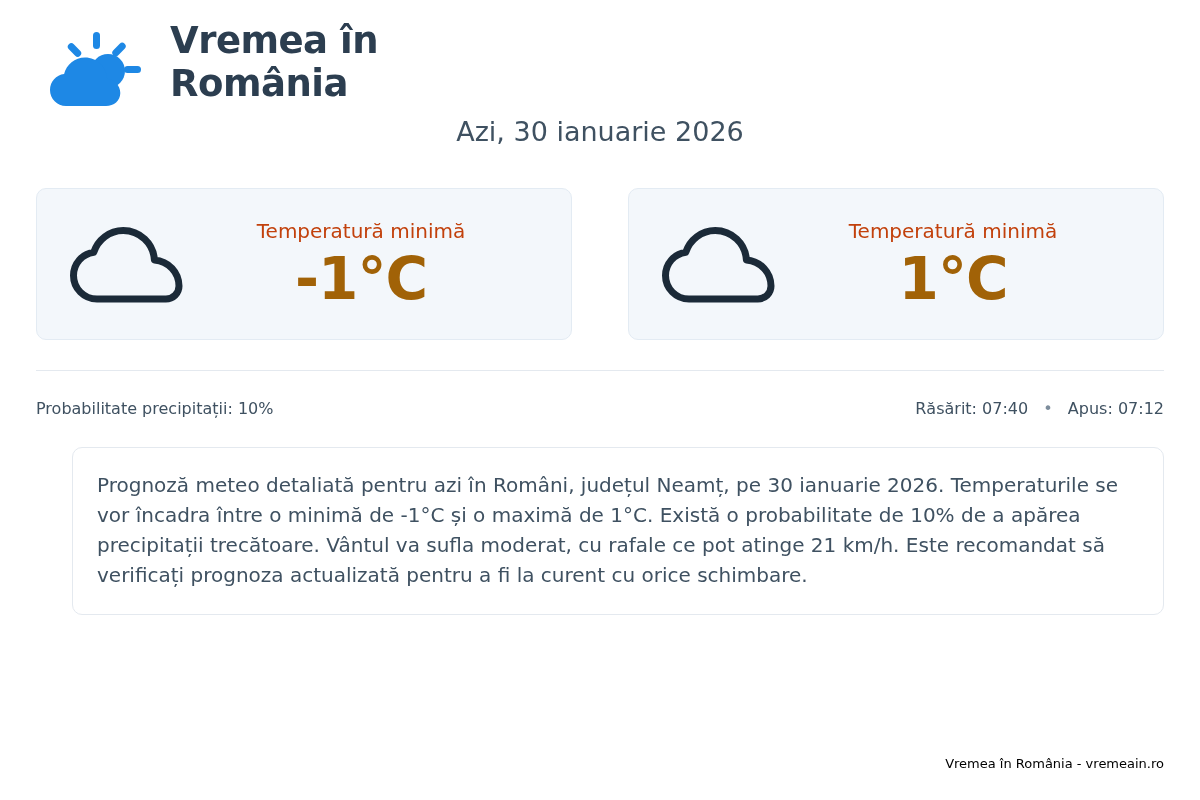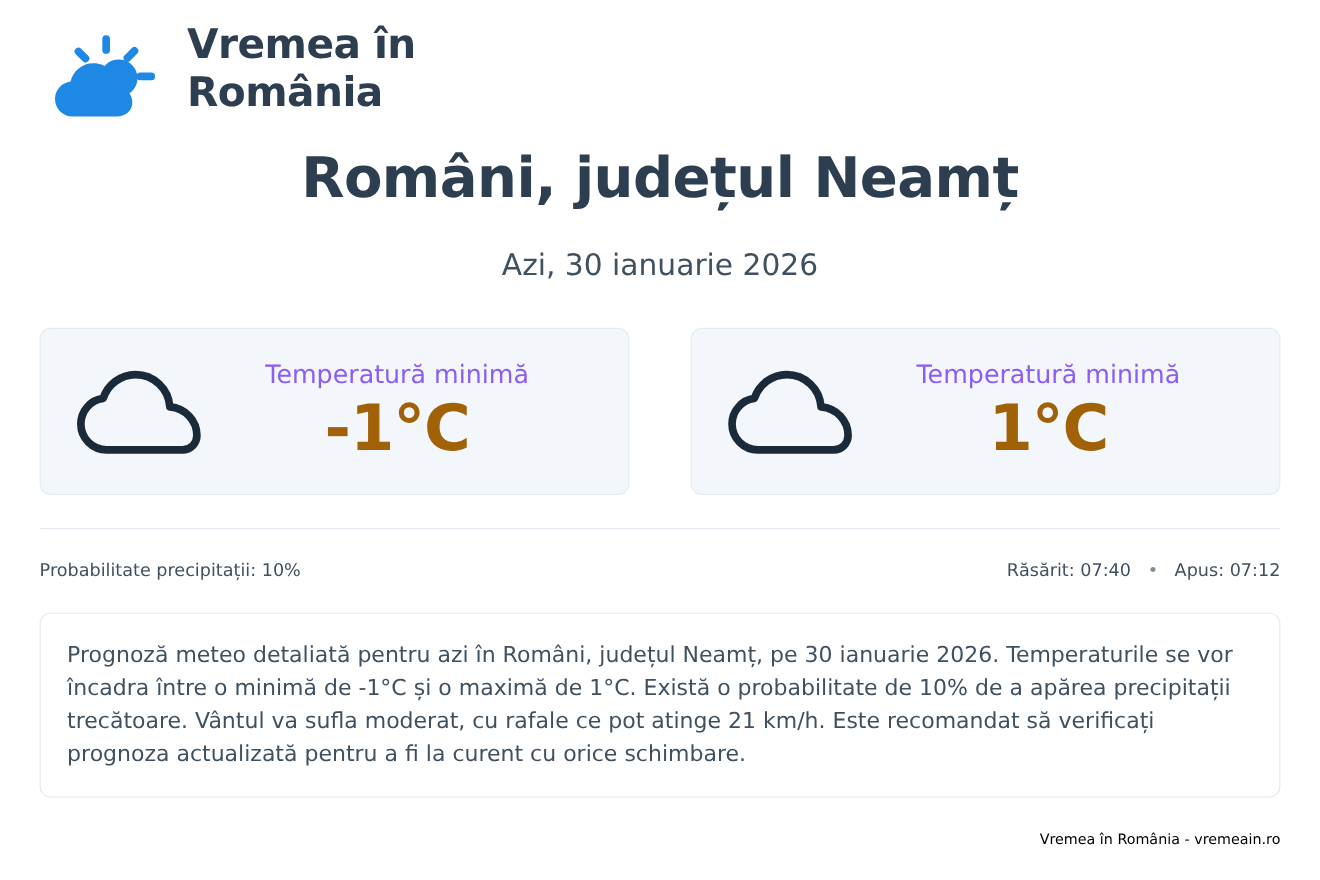--- a/index.html
+++ b/index.html
@@ -91,23 +91,23 @@
     display: flex;
     align-items: center;
     justify-content: center;
   }
   .card-body {
     flex: 1 1 auto;
     text-align: center;
     padding-right: 18px;
   }
   .card-label {
-    font-size: 23px;
+    font-size: 20px;
     line-height: 28px;
-    color: #8b5cf6;
+    color: #c2410c;
   }
   .card-value {
     font-size: 58px;
     line-height: 64px;
     font-weight: bold;
     color: #a16207;
     margin-top: 2px;
     letter-spacing: -1px;
   }
 
@@ -134,20 +134,21 @@
   
   .description {
     margin-top: 24px;
     border: 1px solid #e4e9ef;
     border-radius: 10px;
     background: #ffffff;
     padding: 22px 24px 24px 24px;
     font-size: 20px;
     line-height: 30px;
     color: #3f5161;
+    margin-left: 36px;
   }
 
   
   .footer {
     position: absolute;
     right: 36px;
     bottom: 25px;
     font-size: 13px;
     line-height: 22px;
     color: #000000;
@@ -170,21 +171,20 @@
           <path d="M30 92c-8.8 0-16-7.2-16-16 0-8.2 6.2-15 14.1-15.9C30.3 50.5 38.9 43.5 49 43.5c11.9 0 21.6 9.4 22.1 21.2 7.4.6 13.2 6.8 13.2 14.3 0 7.9-6.4 13-14.3 13H30z"></path>
         </g>
       </svg>
     </div>
     <div class="brand-title">
       <span>Vremea în</span>
       <span>România</span>
     </div>
   </div>
 
-  <h1 class="page-title">Români, județul Neamț</h1>
   <div class="page-subtitle">Azi, 30 ianuarie 2026</div>
 
   <div class="cards">
 
     <div class="card">
       <div class="card-icon">
         <svg width="128" height="86" viewBox="0 0 128 86" xmlns="http://www.w3.org/2000/svg">
           <path d="M32 78c-13 0-23.5-10.5-23.5-23.5 0-11.9 8.8-21.8 20.3-23.3C32.8 18.9 44.4 9.5 58.2 9.5c16.6 0 30.2 13 31.2 29.4C103.6 40.1 114 51.4 114 65c0 7.2-5.9 13-13.1 13H32z" fill="none" stroke="#1b2a38" stroke-width="7" stroke-linejoin="round"></path>
         </svg>
       </div>

